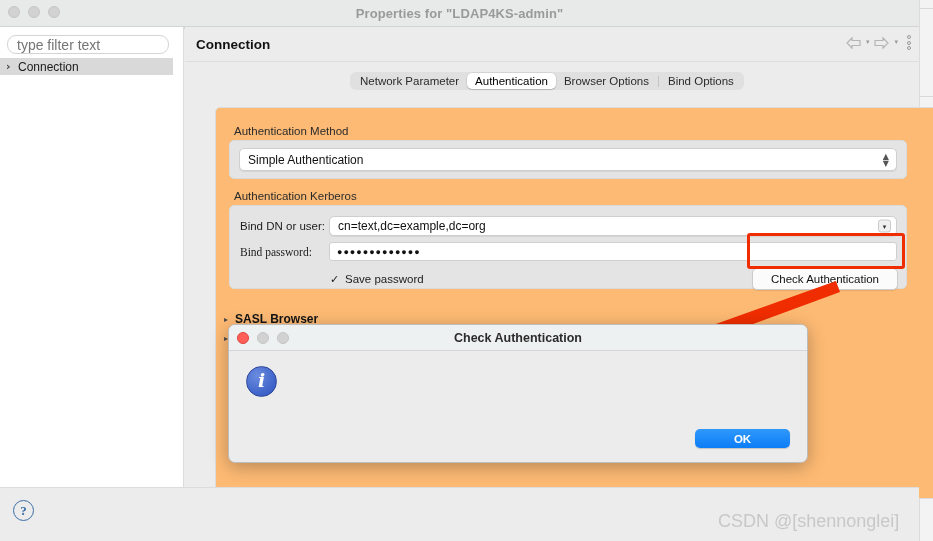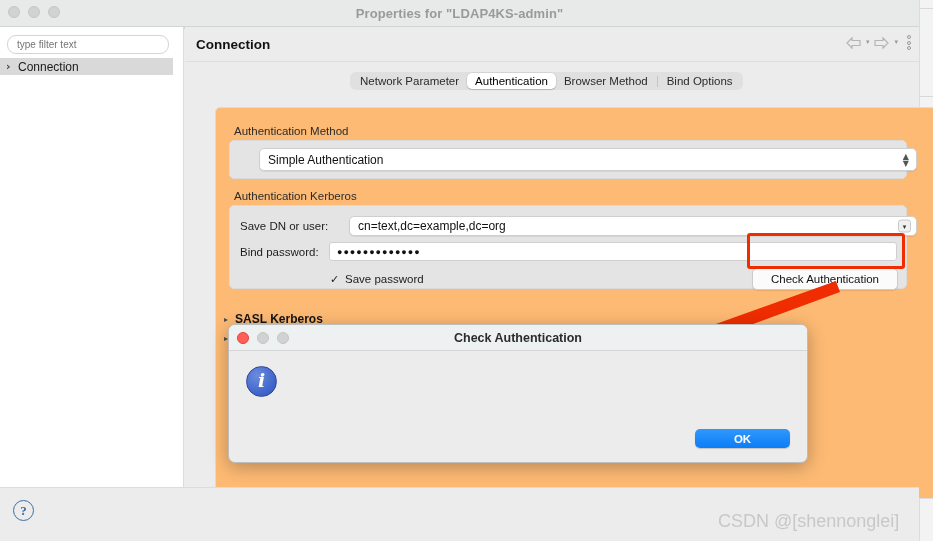--- a/index.html
+++ b/index.html
@@ -54,21 +54,21 @@
   
   .sidebar {
     position: absolute; left: 0; top: 27px; width: 184px; height: 460px;
     background: #ffffff;
     border-right: 1px solid #dcdcdc;
   }
   .filter-input {
     position: absolute; left: 7px; top: 8px; width: 162px; height: 19px;
     border: 1px solid #d4d4d4; border-radius: 9px;
     background: #ffffff;
-    font-size: 10px; color: #b5b5b5;
+    font-size: 14px; color: #b5b5b5;
     padding: 0 9px;
     font-family: "Liberation Sans", sans-serif;
     outline: none;
   }
   .tree-row {
     position: absolute; left: 0; top: 31px; width: 173px; height: 17px;
     background: #d9d9d9;
     display: flex; align-items: center;
     padding-left: 6px;
   }
@@ -140,21 +140,20 @@
 
   .combo {
     position: absolute;
     background: #ffffff;
     border: 1px solid #cfcfcf;
     border-radius: 5px;
     box-shadow: 0 1px 1px rgba(0,0,0,.07);
     font-size: 12px; color: #111;
     display: flex; align-items: center;
     padding-left: 8px;
-    margin-left: 20px;
   }
   .combo .stepper {
     position: absolute; right: 7px; top: 50%; transform: translateY(-50%);
     font-size: 9px; color: #555; line-height: 8px;
     display:flex; flex-direction:column;
     font-family: "DejaVu Sans", sans-serif;
   }
   .combo .caret-sq {
     position: absolute; right: 5px; top: 50%; transform: translateY(-50%);
     width: 13px; height: 13px; border-radius: 3px;
@@ -342,61 +341,61 @@
           <i></i>
             <i></i>
             <i></i>
         </span>
       </div>
     </div>
 
     <div class="tabstrip" style="left:165px; top:45px;">
       <span class="tab">Network Parameter</span>
       <span class="tab active">Authentication</span>
-      <span class="tab">Browser Method</span>
+      <span class="tab">Browser Options</span>
       <span class="tab-sep"></span>
       <span class="tab">Bind Options</span>
     </div>
 
     <div class="panel">
 
       <div class="grp-label" style="left:18px; top:17px;">Authentication Method</div>
       <div class="grp-box" style="left:13px; top:32px; width:678px; height:39px;"></div>
       <div class="combo" style="left:23px; top:40px; width:658px; height:23px;">
         <span>Simple Authentication</span>
         <span class="stepper">
           <span style="font-size:8px;line-height:7px;">▲</span>
           <span style="font-size:8px;line-height:7px;">▼</span>
         </span>
       </div>
 
       <div class="grp-label" style="left:18px; top:82px;">Authentication Kerberos</div>
       <div class="grp-box" style="left:13px; top:97px; width:678px; height:84px;"></div>
 
-      <div class="fld-label" style="left:24px; top:112px;">Save DN or user:</div>
+      <div class="fld-label" style="left:24px; top:112px;">Bind DN or user:</div>
       <div class="combo" style="left:113px; top:108px; width:568px; height:20px;">
         <span>cn=text,dc=example,dc=org</span>
         <span class="caret-sq">▾</span>
       </div>
 
-      <div class="fld-label" style="left:24px; top:138px;">Bind password:</div>
+      <div class="fld-label" style="left:24px; top:138px;font-family:Liberation Serif, serif;">Bind password:</div>
       <div class="txtinput" style="left:113px; top:134px; width:568px; height:19px;">
         <span style="font-size:9px;">●●●●●●●●●●●●●</span>
       </div>
 
       <div class="chk-wrap" style="left:113px; top:165px;">
         <span class="chk">✓</span>
         <span class="chk-label">Save password</span>
       </div>
 
       <div class="btn" style="position:absolute; left:536px; top:160px; width:146px; height:22px;">Check Authentication</div>
 
       <div class="disclosure" style="left:8px; top:204px;">
         <span class="tri-r">▸</span>
-        <span class="dl">SASL Kerberos</span>
+        <span class="dl">SASL Browser</span>
       </div>
       <div class="disclosure" style="left:8px; top:223px;">
         <span class="tri-r">▸</span>
         <span class="dl">Kerberos Settings</span>
       </div>
 
     </div>
   </div>
 
   <div class="anno-box"></div>

